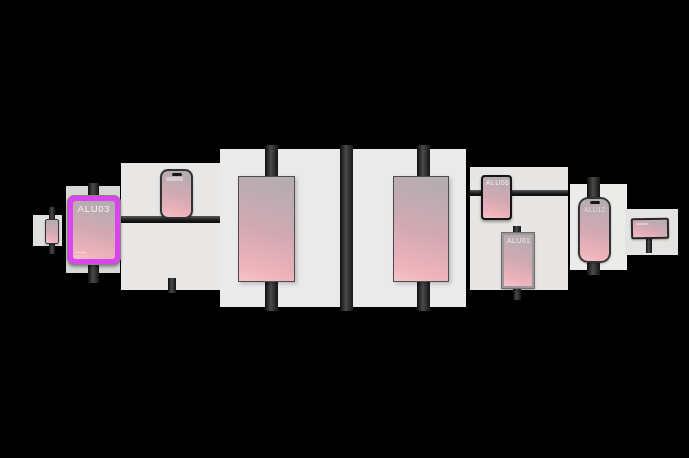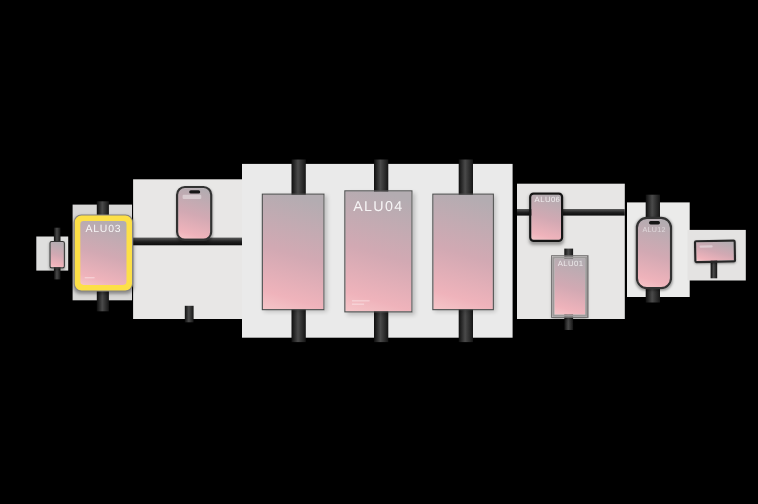--- a/index.html
+++ b/index.html
@@ -44,44 +44,38 @@
   <div class="pole" style="left:265px;top:145px;width:13px;height:166px;"></div>
   <div class="pole" style="left:340px;top:145px;width:13px;height:166px;"></div>
   <div class="pole" style="left:417px;top:145px;width:13px;height:166px;"></div>
   <div class="pole" style="left:513px;top:226px;width:8px;height:74px;"></div>
   <div class="pole" style="left:587px;top:177px;width:13px;height:98px;"></div>
   <div class="pole" style="left:646px;top:236px;width:6px;height:17px;"></div>
 
   <div class="device screen" style="left:45px;top:219px;width:14px;height:25px;border:1px solid #333;border-radius:2px;
               box-shadow:0 1px 2px rgba(0,0,0,.3);"></div>
 
-  <div class="device" style="left:67px;top:195px;width:54px;height:70px;background:#fde047;border:1px solid #878480;
+  <div class="device" style="left:67px;top:195px;width:54px;height:70px;background:#d946ef;border:1px solid #878480;
               border-radius:7px;box-shadow:0 2px 3px rgba(0,0,0,.35);">
     <div class="screen" style="position:absolute;left:5px;top:5px;right:5px;bottom:5px;border-radius:3px;">
       <span class="lbl lbl-md">ALU03</span>
       <span class="fineline" style="left:4px;bottom:6px;width:9px;"></span>
     </div>
   </div>
 
   <div class="device screen" style="left:160px;top:169px;width:33px;height:50px;border:2px solid #323232;border-radius:8px;
               box-shadow:0 1px 2px rgba(0,0,0,.3);">
     <span class="island"></span>
     <span class="smudge" style="left:4px;top:6px;width:17px;height:4px;"></span>
   </div>
 
 
   <div class="device screen" style="left:238px;top:176px;width:57px;height:106px;border:1px solid #4d4d4d;
               box-shadow:2px 2px 4px rgba(0,0,0,.2);"></div>
 
-  <div class="device screen" style="left:313px;top:173px;width:62px;height:111px;border:1px solid #4d4d4d;
-              box-shadow:2px 2px 4px rgba(0,0,0,.2);">
-    <span class="lbl lbl-lg">ALU04</span>
-    <span class="fineline" style="left:6px;bottom:9px;width:16px;"></span>
-    <span class="fineline" style="left:6px;bottom:6px;width:11px;"></span>
-  </div>
 
   <div class="device screen" style="left:393px;top:176px;width:56px;height:106px;border:1px solid #4d4d4d;
               box-shadow:2px 2px 4px rgba(0,0,0,.2);"></div>
 
   <div class="device screen" style="left:481px;top:175px;width:31px;height:45px;border:2px solid #151515;border-radius:4px;
               box-shadow:0 2px 3px rgba(0,0,0,.35);">
     <span class="lbl lbl-sm">ALU06</span>
   </div>
 
   <div class="device screen" style="left:502px;top:233px;width:32px;height:55px;border:2px solid #9c9999;

